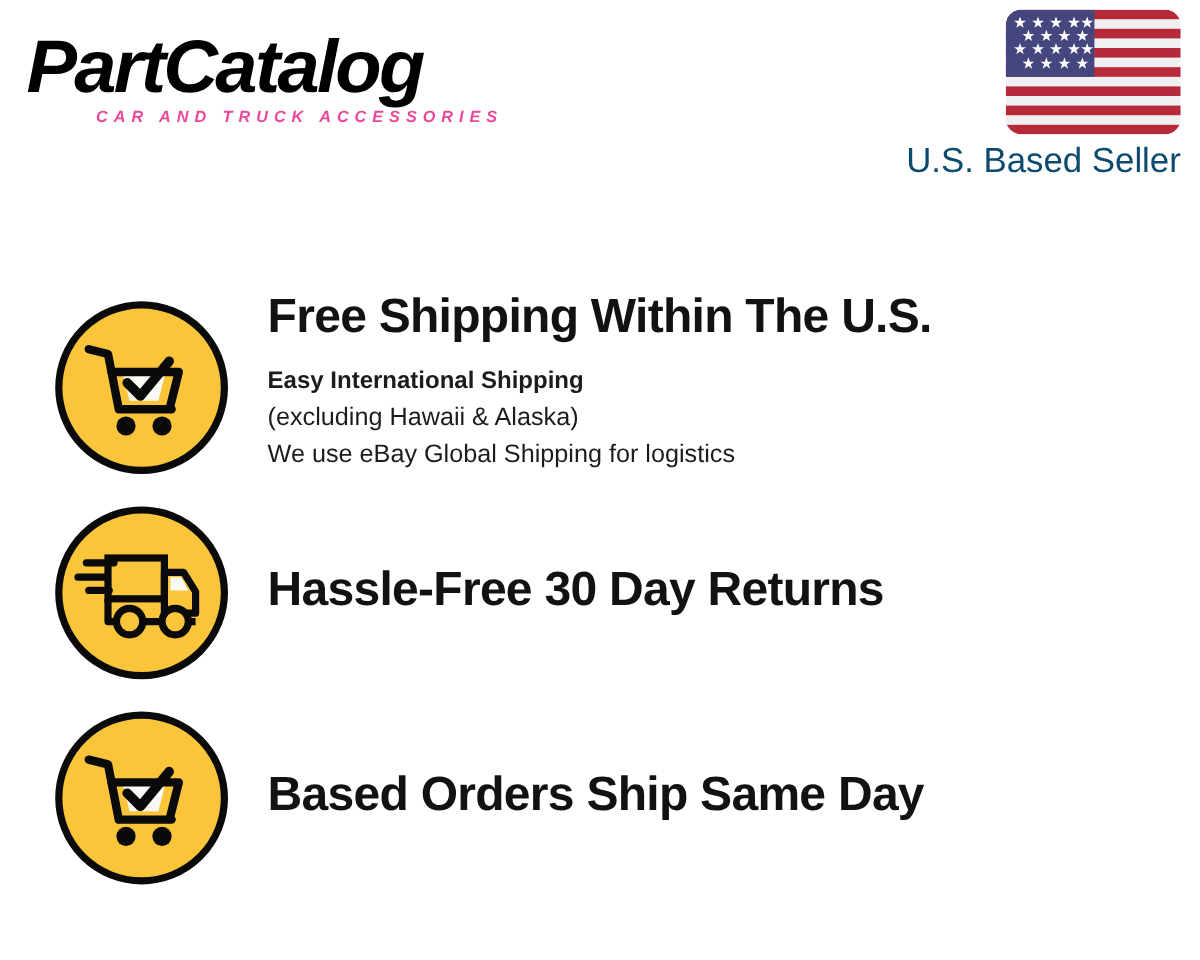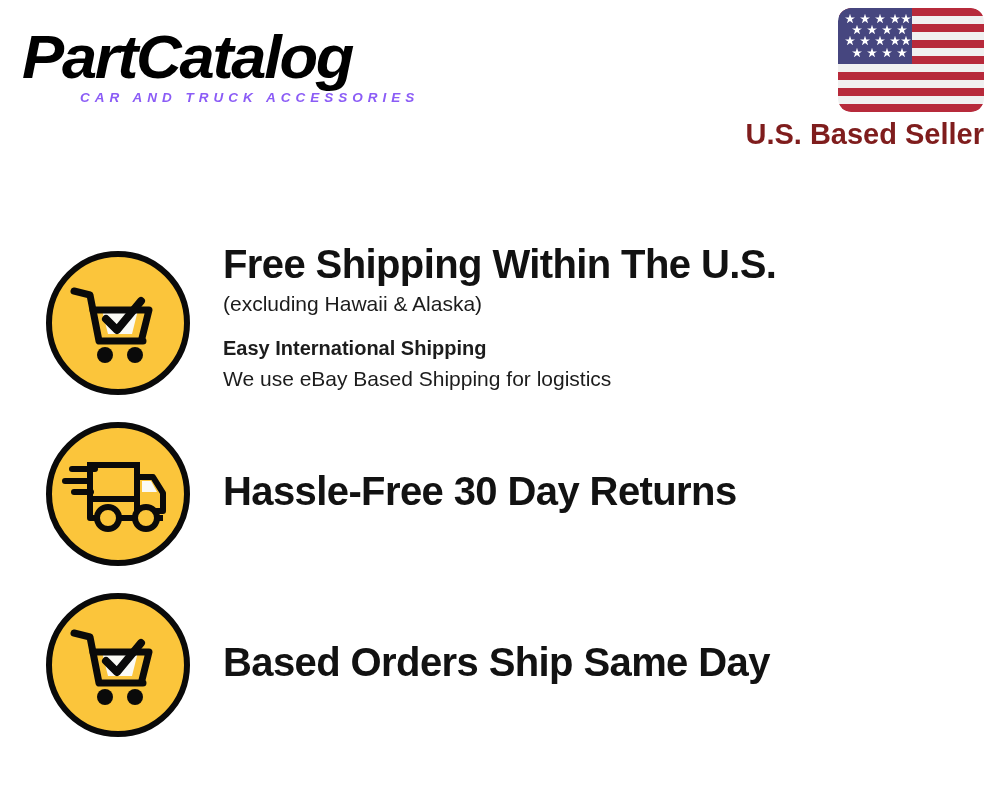--- a/index.html
+++ b/index.html
@@ -51,21 +51,21 @@
     white-space: nowrap;
     transform: scaleX(1.02);
     transform-origin: left center;
   }
   .brand-tagline {
     font-family: "Liberation Sans", "DejaVu Sans", sans-serif;
     font-weight: bold;
     font-style: italic;
     font-size: 13.5px;
     letter-spacing: 5.0px;
-    color: #8b5cf6;
+    color: #ec4899;
     white-space: nowrap;
     margin-top: -2px;
     margin-left: 58px;
   }
 
   
   .flag-block {
     position: absolute;
     right: 14px;
     top: 8px;
@@ -75,22 +75,22 @@
   .us-flag {
     display: block;
     width: 146px;
     height: 104px;
     border-radius: 13px;
     overflow: hidden;
   }
   .seller-note {
     font-family: "Liberation Sans", "DejaVu Sans", sans-serif;
     font-size: 29px;
-    font-weight: bold;
-    color: #7f1d1d;
+    font-weight: normal;
+    color: #0c4a6e;
     white-space: nowrap;
     margin-top: 6px;
     margin-right: 2px;
     text-align: center;
     position: absolute;
     right: 0;
     top: 104px;
   }
 
   
@@ -239,23 +239,23 @@
           <path d="M59 62 L95 62 L89 86 L65 86 Z" fill="#FAFAF5"></path>
           <path d="M31 43 L47 47 L56 93 L100 93" fill="none" stroke="#0A0A0A" stroke-width="7" stroke-linecap="round" stroke-linejoin="round"></path>
           <path d="M50 62 L106 62 L99 90" fill="none" stroke="#0A0A0A" stroke-width="7" stroke-linecap="round" stroke-linejoin="round"></path>
           <path d="M63 71 L74 82 L98 53" fill="none" stroke="#0A0A0A" stroke-width="8" stroke-linecap="round" stroke-linejoin="round"></path>
           <circle cx="62" cy="107" r="8" fill="#0A0A0A"></circle>
           <circle cx="92" cy="107" r="8" fill="#0A0A0A"></circle>
         </svg>
       </div>
       <div class="feature-text">
         <p class="feature-title">Free Shipping Within The U.S.</p>
+        <p class="feature-sub feature-sub--bold">Easy International Shipping</p>
         <p class="feature-sub feature-sub--plain">(excluding Hawaii &amp; Alaska)</p>
-        <p class="feature-sub feature-sub--bold">Easy International Shipping</p>
-        <p class="feature-sub feature-sub--plain">We use eBay Based Shipping for logistics</p>
+        <p class="feature-sub feature-sub--plain">We use eBay Global Shipping for logistics</p>
       </div>
     </div>
 
     <div class="feature-row feature-row--2">
       <div class="feature-icon">
         <svg viewBox="0 0 150 150" width="150" height="150" aria-hidden="true">
           <circle cx="75" cy="75" r="69" fill="#FBC53B" stroke="#0A0A0A" stroke-width="6"></circle>
 
           <rect x="47" y="46" width="47" height="34" fill="none" stroke="#0A0A0A" stroke-width="6"></rect>
 

